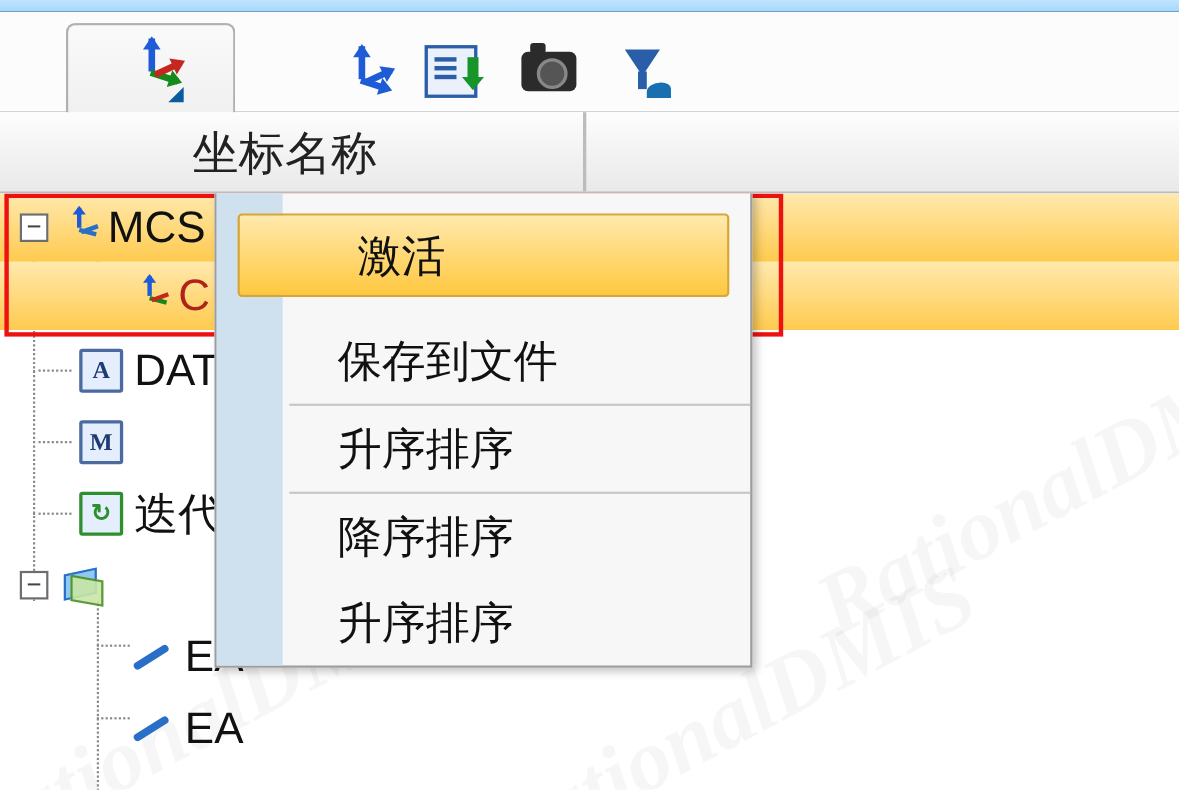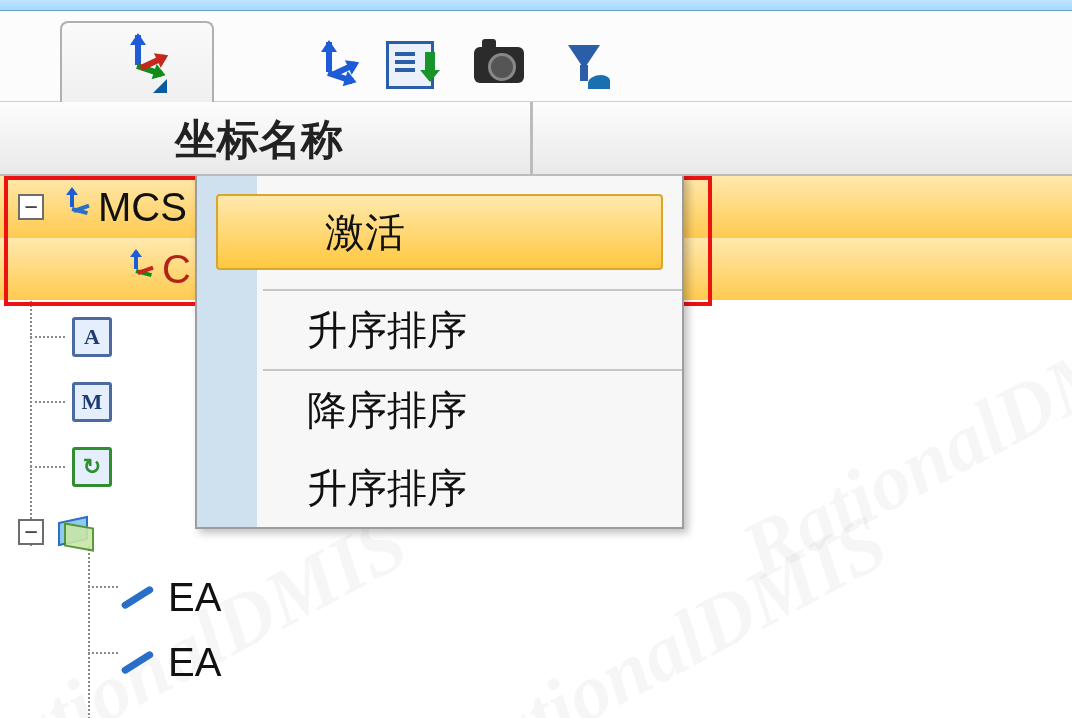--- a/index.html
+++ b/index.html
@@ -90,21 +90,21 @@
   .funnel-icon .wave{position:absolute;right:-6px;bottom:-2px;width:22px;height:14px;background:#1a6fb0;border-radius:60% 40% 0 0;}
 
   .header-row {
     height: 72px;
     background: linear-gradient(#fdfdfd,#e9e9e9);
     border-bottom: 2px solid #bcbcbc;
     position: relative;
   }
   .header-label {
     position:absolute; left:175px; top:10px;
-    font-size: 42px; color:#222;font-weight:bold;
+    font-size: 42px; color:#222;
   }
   .header-div {
     position:absolute; left:530px; top:0; width:3px; height:100%;
     background:#bcbcbc;
   }
 
   
   .body-area {
     position: relative;
     height: 546px;
@@ -240,30 +240,32 @@
         <span class="z"></span>
         <span class="x"></span>
         <span class="y"></span>
       </span>
     <span class="txt red">C</span>
   </div>
 
   <div class="row" style="top:130px;">
     <span class="indent" style="width:72px;"></span>
     <span class="sq-icon">A</span>
+    <span class="txt">DAT</span>
   </div>
 
   <div class="row" style="top:195px;">
     <span class="indent" style="width:72px;"></span>
     <span class="sq-icon">M</span>
   </div>
 
   <div class="row" style="top:260px;">
     <span class="indent" style="width:72px;"></span>
     <span class="sq-icon green">↻</span>
+    <span class="txt">迭代</span>
   </div>
 
   <div class="row" style="top:325px;">
     <span class="indent" style="width:18px;"></span>
     <span class="expander">−</span>
     <span class="crd-planes"></span>
   </div>
 
   <div class="row" style="top:390px;">
     <span class="indent" style="width:122px;"></span>
@@ -277,20 +279,23 @@
     <span class="txt">EA</span>
   </div>
 
   <div class="red-box" style="left:4px; top:0px; width:700px; height:122px;"></div>
 
   <div class="ctx">
     <div class="ctx-side"></div>
     <div class="ctx-item hl">
         <span>激活</span>
       </div>
+    <div class="ctx-item">
+        <span>保存到文件</span>
+      </div>
     <div class="ctx-sep"></div>
     <div class="ctx-item">
         <span>升序排序</span>
       </div>
     <div class="ctx-sep"></div>
     <div class="ctx-item">
         <span>降序排序</span>
       </div>
     <div class="ctx-item">
         <span>升序排序</span>

